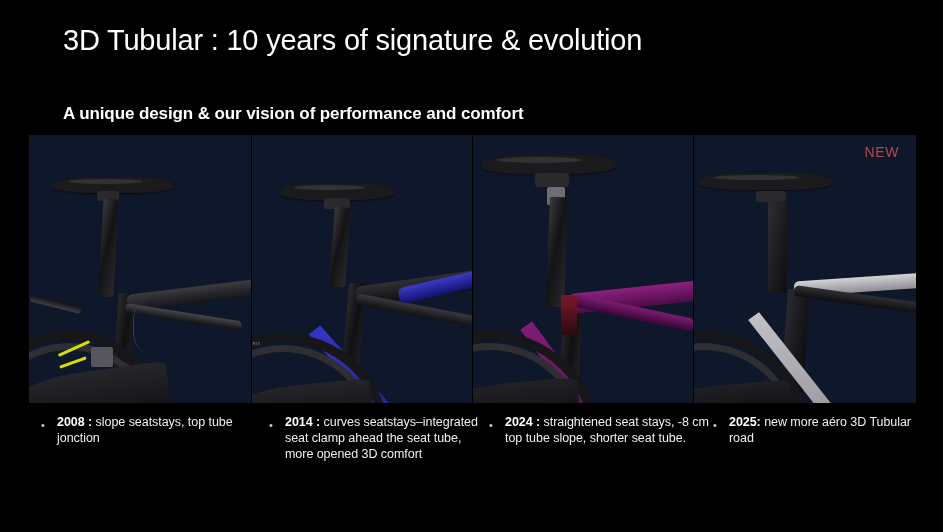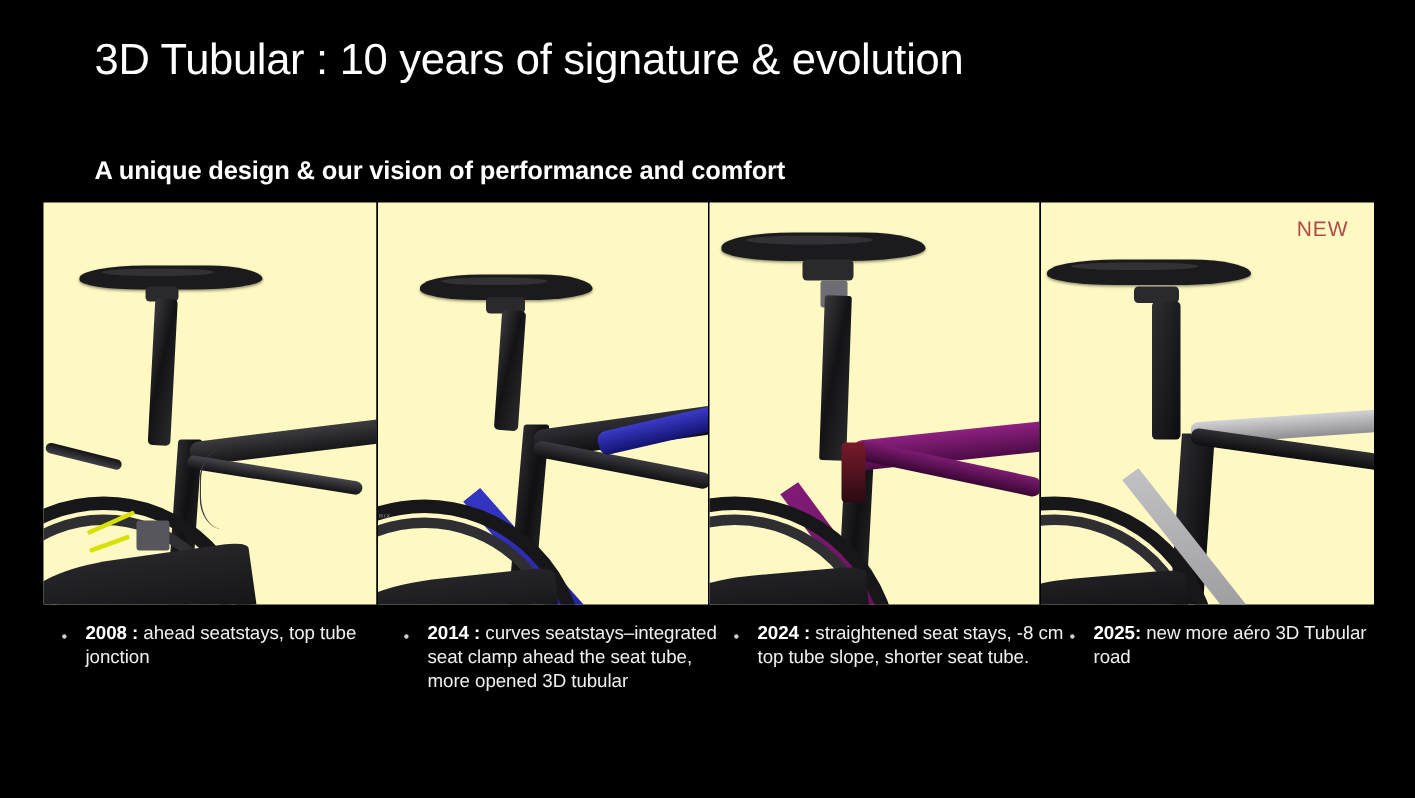--- a/index.html
+++ b/index.html
@@ -50,21 +50,21 @@
     left: 29px;
     top: 135px;
     width: 888px;
     height: 268px;
     display: flex;
     background: #000000;
   }
   .panel {
     position: relative;
     height: 268px;
-    background: #fef9c3;
+    background: #0f172a;
     overflow: hidden;
   }
   .panel.p1 { width: 222px; }
   .panel.gap { width: 1px; background: #000000; }
   .panel.p2 { width: 220px; }
   .panel.p3 { width: 220px; }
   .panel.p4 { width: 222px; }
 
   .badge-new {
     position: absolute;
@@ -289,26 +289,26 @@
 
         <div style="position:absolute;left:-36px;top:250px;width:134px;height:40px;background:linear-gradient(180deg,#202024,#0d0d10);border-radius:45% 12% 0 0;transform:rotate(-5deg);"></div>
       </div>
     </div>
   </div>
 
   <div class="captions">
 
     <div class="caption c1">
       <span class="bullet">•</span>
-      <span class="ctext"><span class="year">2008 :</span><span> ahead seatstays,  top tube jonction</span></span>
+      <span class="ctext"><span class="year">2008 :</span><span> slope seatstays,  top tube jonction</span></span>
     </div>
 
     <div class="caption c2">
       <span class="bullet">•</span>
-      <span class="ctext"><span class="year">2014 :</span><span>  curves seatstays–integrated seat clamp ahead the seat tube, more opened 3D tubular</span></span>
+      <span class="ctext"><span class="year">2014 :</span><span>  curves seatstays–integrated seat clamp ahead the seat tube, more opened 3D comfort</span></span>
     </div>
 
     <div class="caption c3">
       <span class="bullet">•</span>
       <span class="ctext"><span class="year">2024 :</span><span> straightened seat stays, -8 cm top tube slope, shorter seat tube.</span></span>
     </div>
 
     <div class="caption c4">
       <span class="bullet">•</span>
       <span class="ctext"><span class="year">2025:</span><span>  new more aéro 3D Tubular road</span></span>

